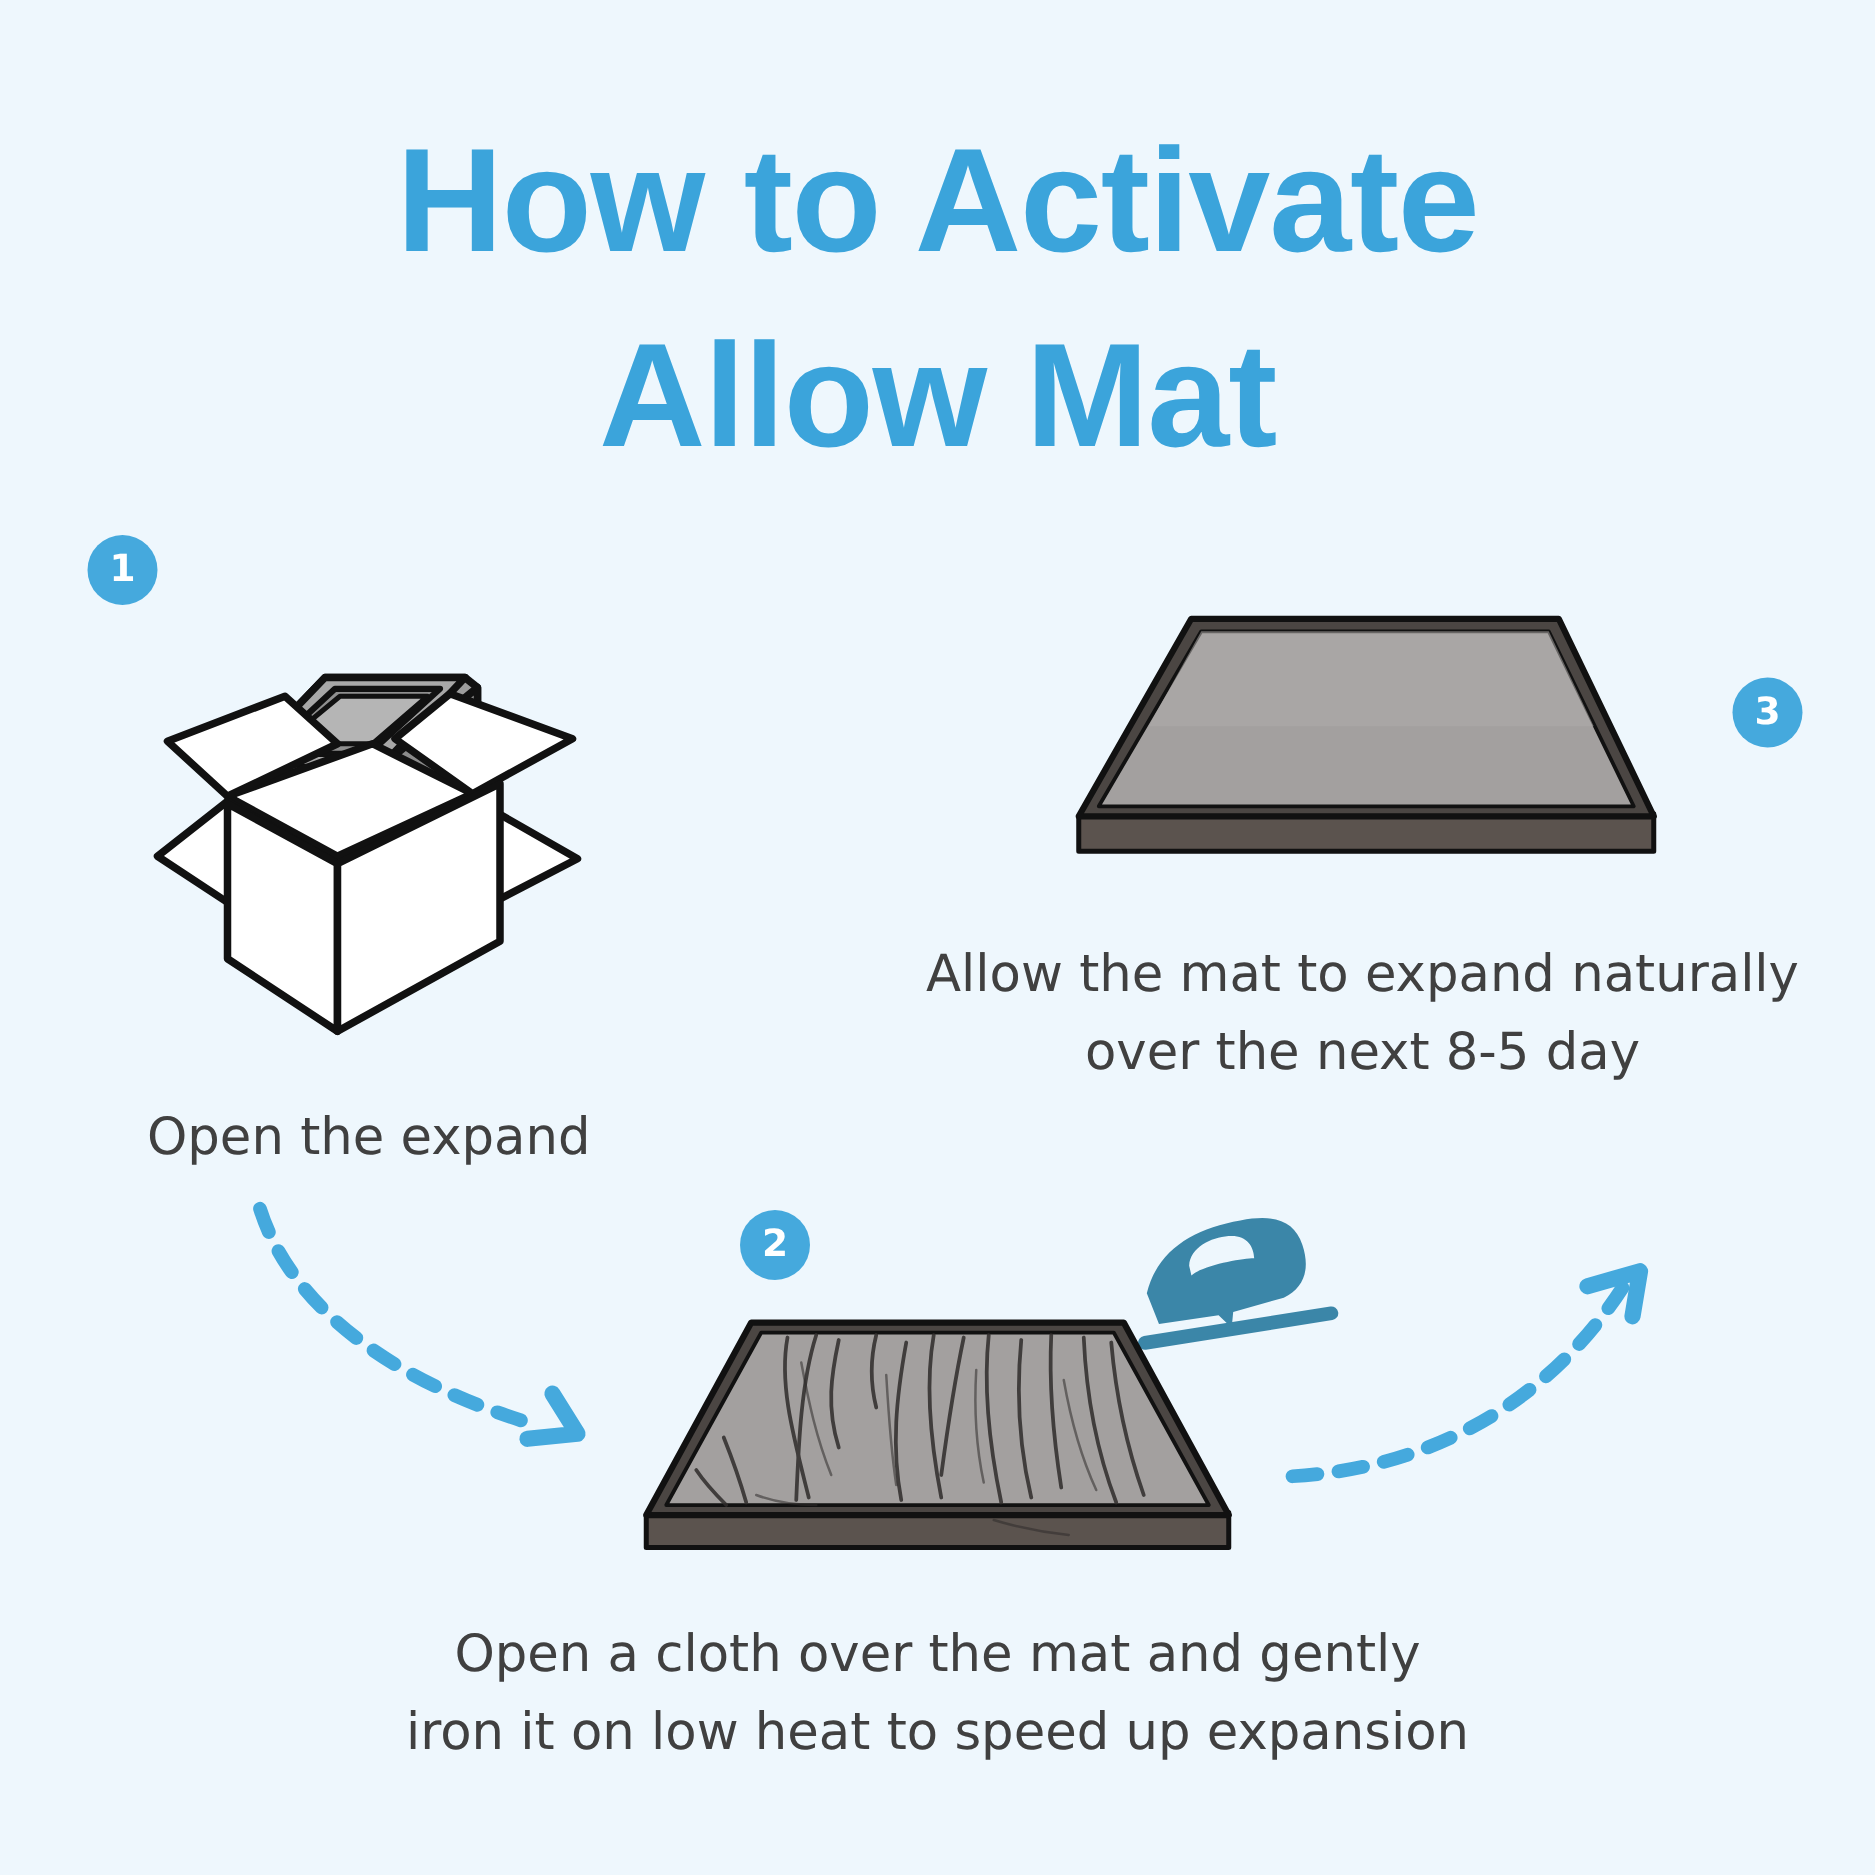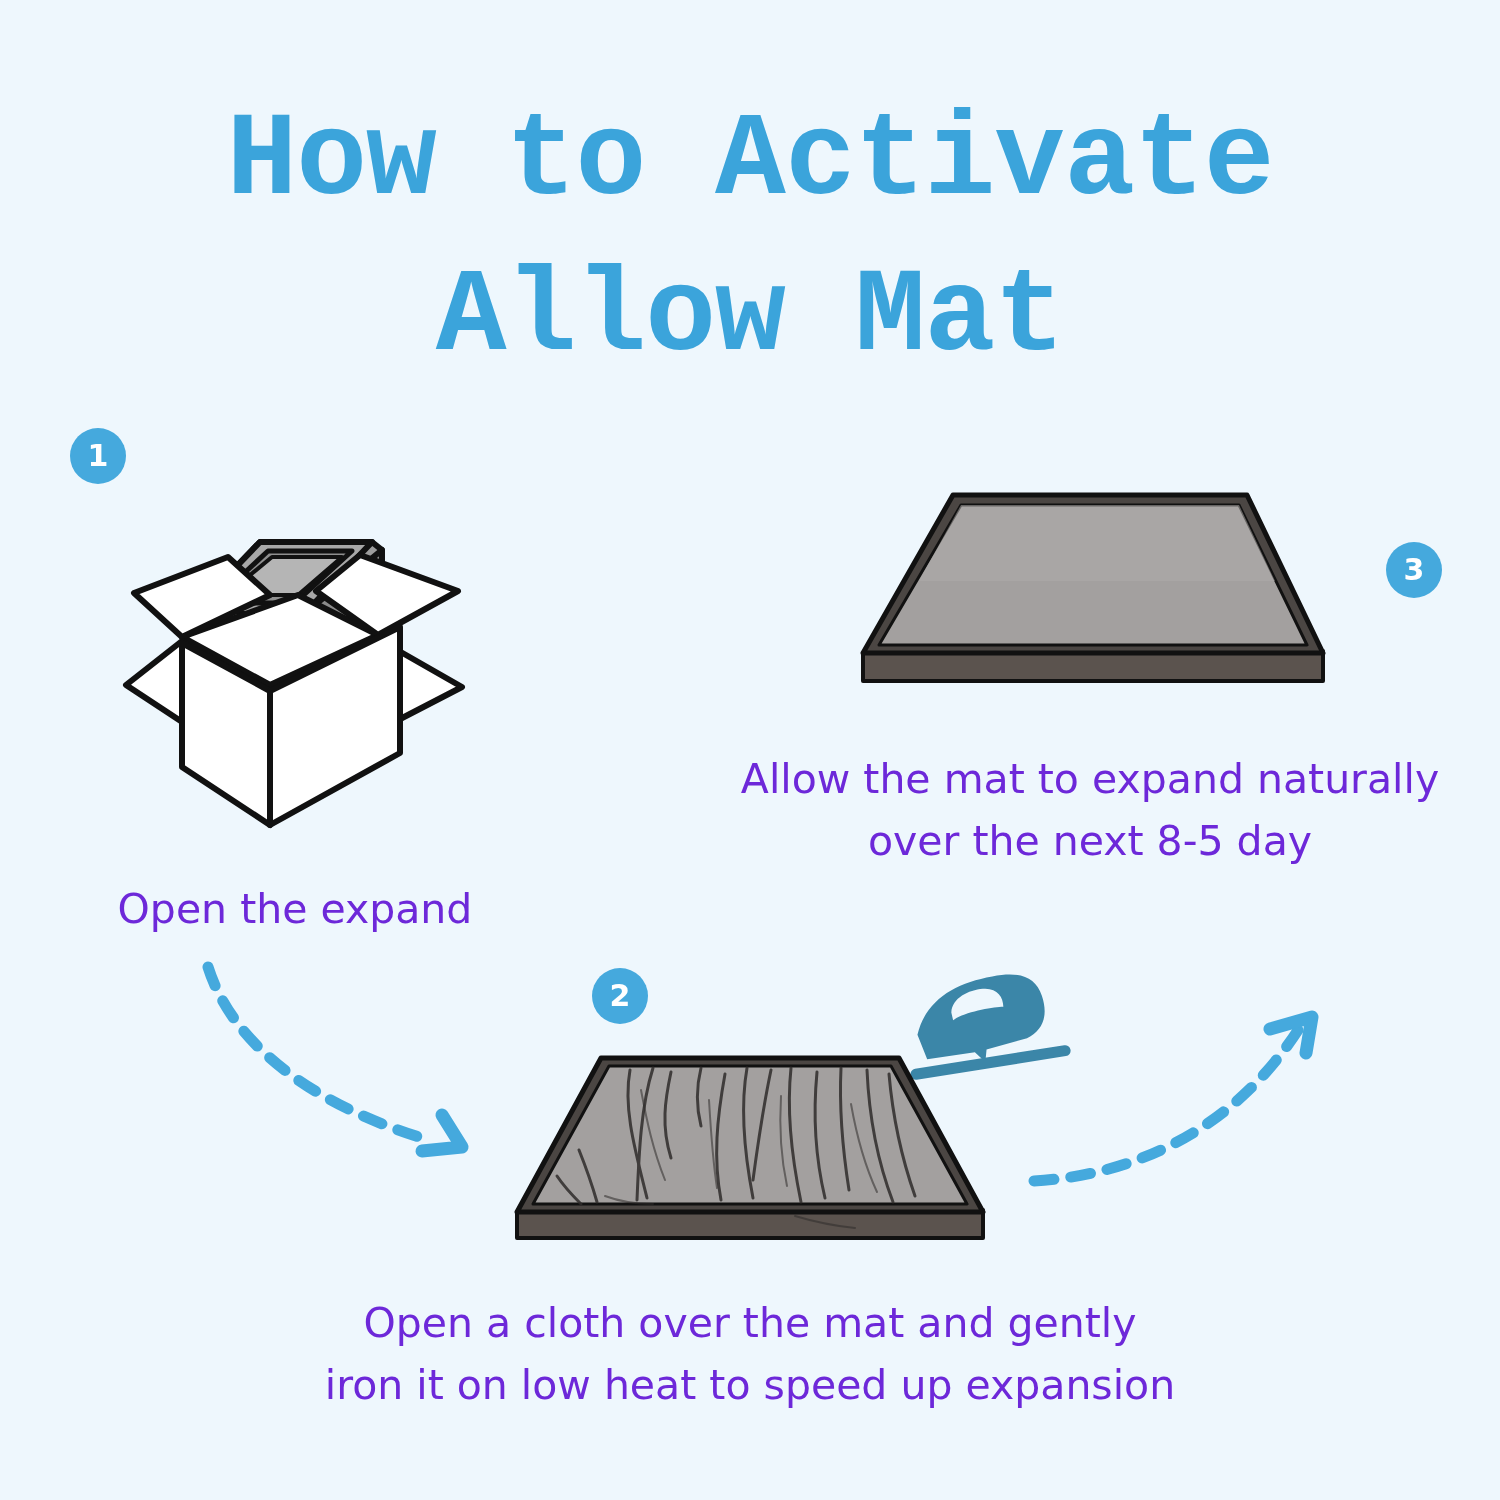--- a/index.html
+++ b/index.html
@@ -21,21 +21,21 @@
   }
 
   
   .title {
     position: absolute;
     left: 0;
     top: 84px;
     width: 1500px;
     text-align: center;
     color: #3ba4db;
-    font-family: Liberation Mono, monospace;
+    font-family: Liberation Sans, sans-serif;
     font-weight: bold;
     font-size: 118px;
     line-height: 1.32;
     letter-spacing: -1px;
   }
   .title .line2 { display: block; }
 
   
   .badge {
     position: absolute;
@@ -51,21 +51,21 @@
     text-align: center;
     box-sizing: border-box;
   }
   #badge-1 { left: 70px;   top: 428px; }
   #badge-2 { left: 592px;  top: 968px; }
   #badge-3 { left: 1386px; top: 542px; }
 
   
   .caption {
     position: absolute;
-    color: #6d28d9;
+    color: #404040;
     font-family: "DejaVu Sans", sans-serif;
     font-weight: normal;
     text-align: center;
     line-height: 1.52;
   }
   #caption-1 {
     left: 40px;
     top: 878px;
     width: 510px;
     font-size: 41px;

